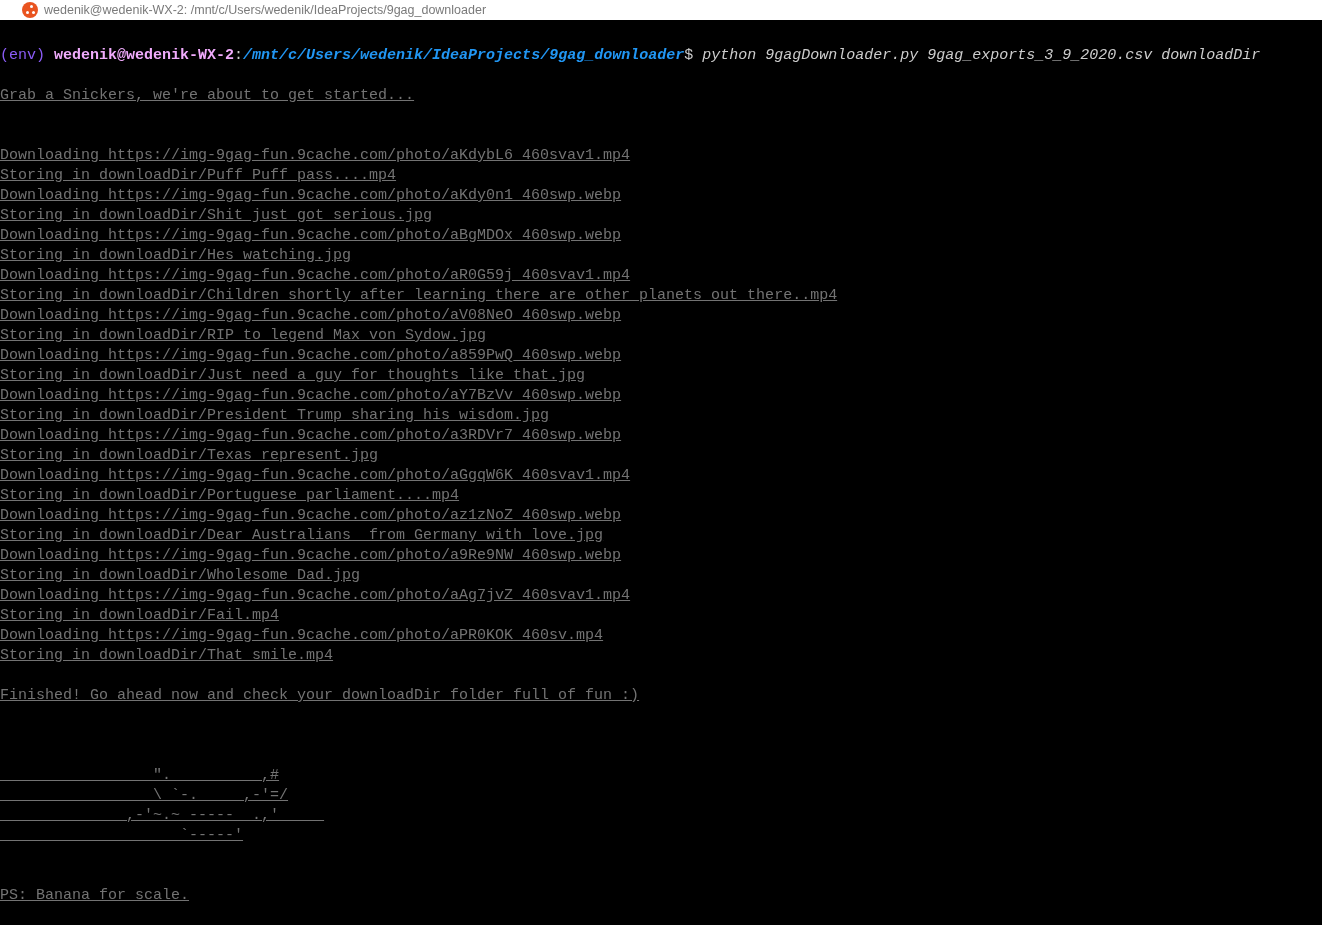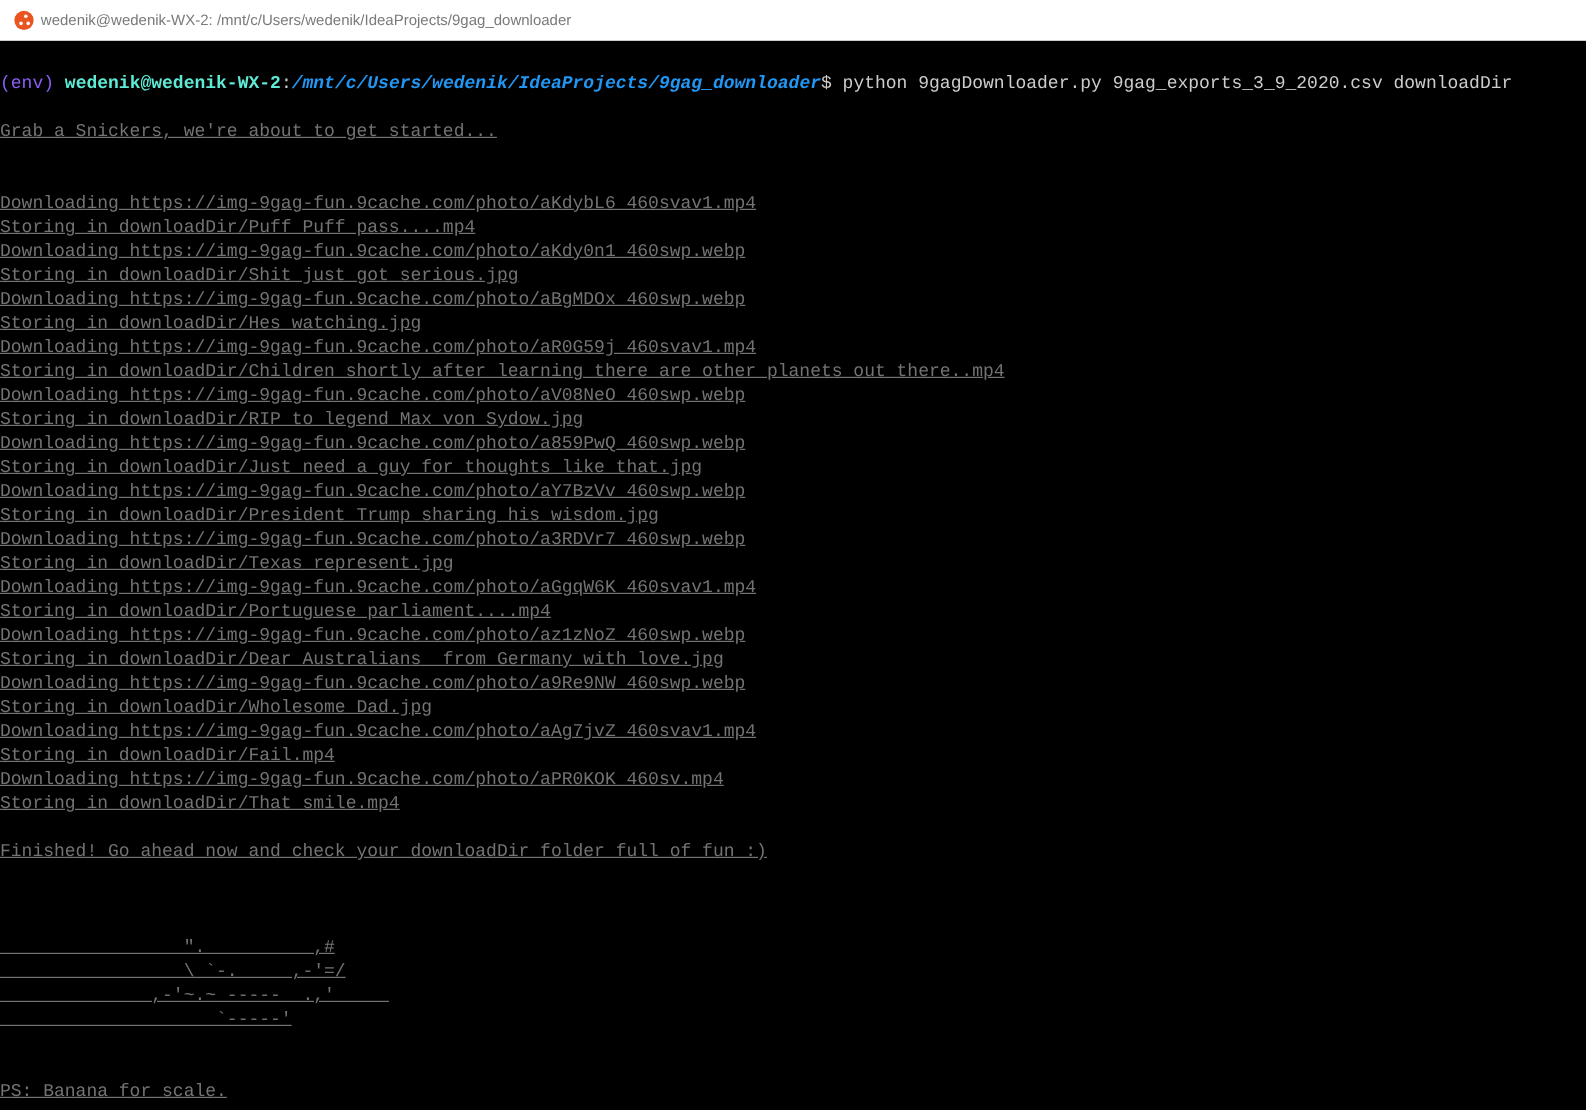--- a/index.html
+++ b/index.html
@@ -6,25 +6,25 @@
   body {
     width: 1322px;
     height: 925px;
     background: #000;
     font-family: "Consolas", "Courier New", monospace;
     font-size: 15px;
     line-height: 20px;
     overflow: hidden;
   }
   .titlebar {
-    height: 34px;
+    height: 20px;
     background: #fff;
     display: flex;
     align-items: center;
-    padding: 0 12px;
+    padding: 0 22px;
     gap: 6px;
     color: #7a7a7a;
     font-family: "Segoe UI", Arial, sans-serif;
     font-size: 12.5px;
   }
   .ubuntu-icon {
     width: 16px; height: 16px;
     border-radius: 50%;
     background: #E95420;
     position: relative;
@@ -39,25 +39,25 @@
   }
   .ubuntu-icon::before { width:3px; height:3px; top:3px; left:8px; }
   .ubuntu-icon::after  { width:3px; height:3px; top:9px; left:4px; box-shadow: 6px 0 0 #fff; }
 
   .terminal {
     padding: 6px 8px 30px 0;
     color: #ccc;
     white-space: pre;
   }
   .env   { color: #8b5cf6; }
-  .user  { color: #5eead4; font-weight: bold; }
+  .user  { color: #f0abfc; font-weight: bold; }
   .colon { color: #cccccc; }
   .path  { color: #2196F3; font-weight: bold; font-style: italic; }
   .dollar{ color: #cccccc; }
-  .cmd   { color: #cccccc; }
+  .cmd   { color: #cccccc; font-style: italic; }
   .out   { color: #737373; text-decoration: underline; }
   .line  { min-height: 20px; }
 </style>
 </head>
 <body>
 
 <div class="titlebar">
   <span class="ubuntu-icon"></span>
   <span>wedenik@wedenik-WX-2: /mnt/c/Users/wedenik/IdeaProjects/9gag_downloader</span>
 </div>

